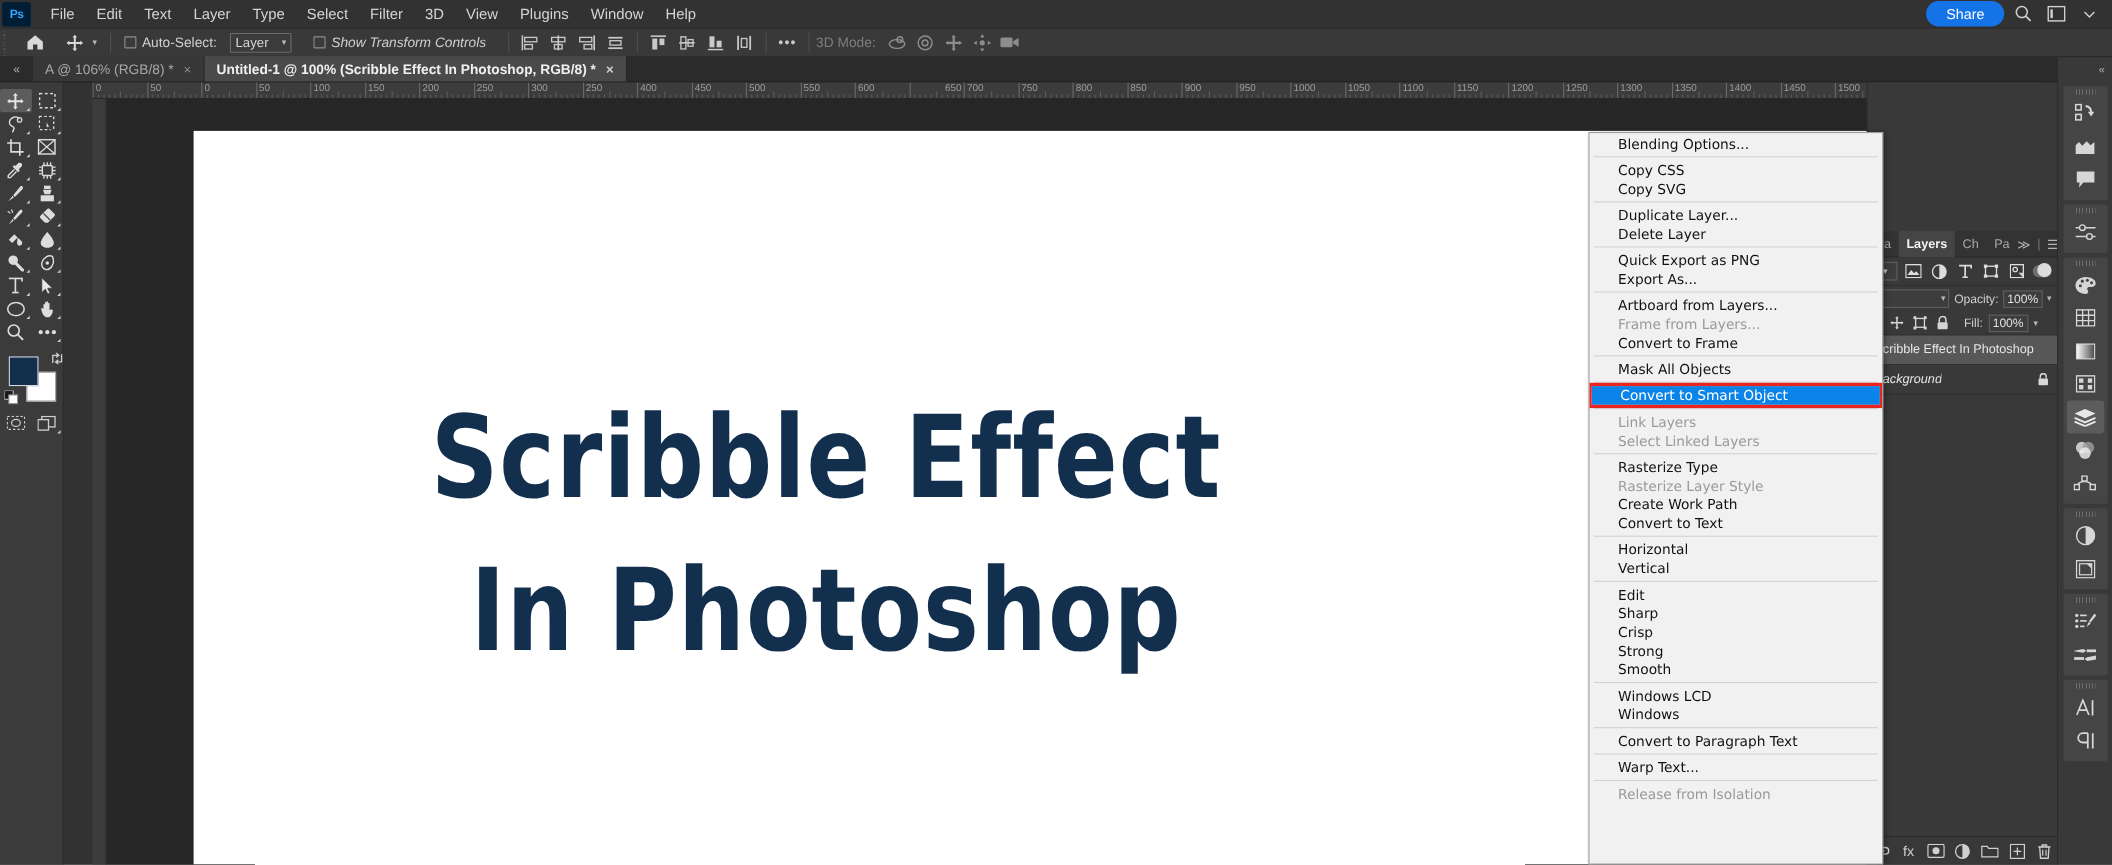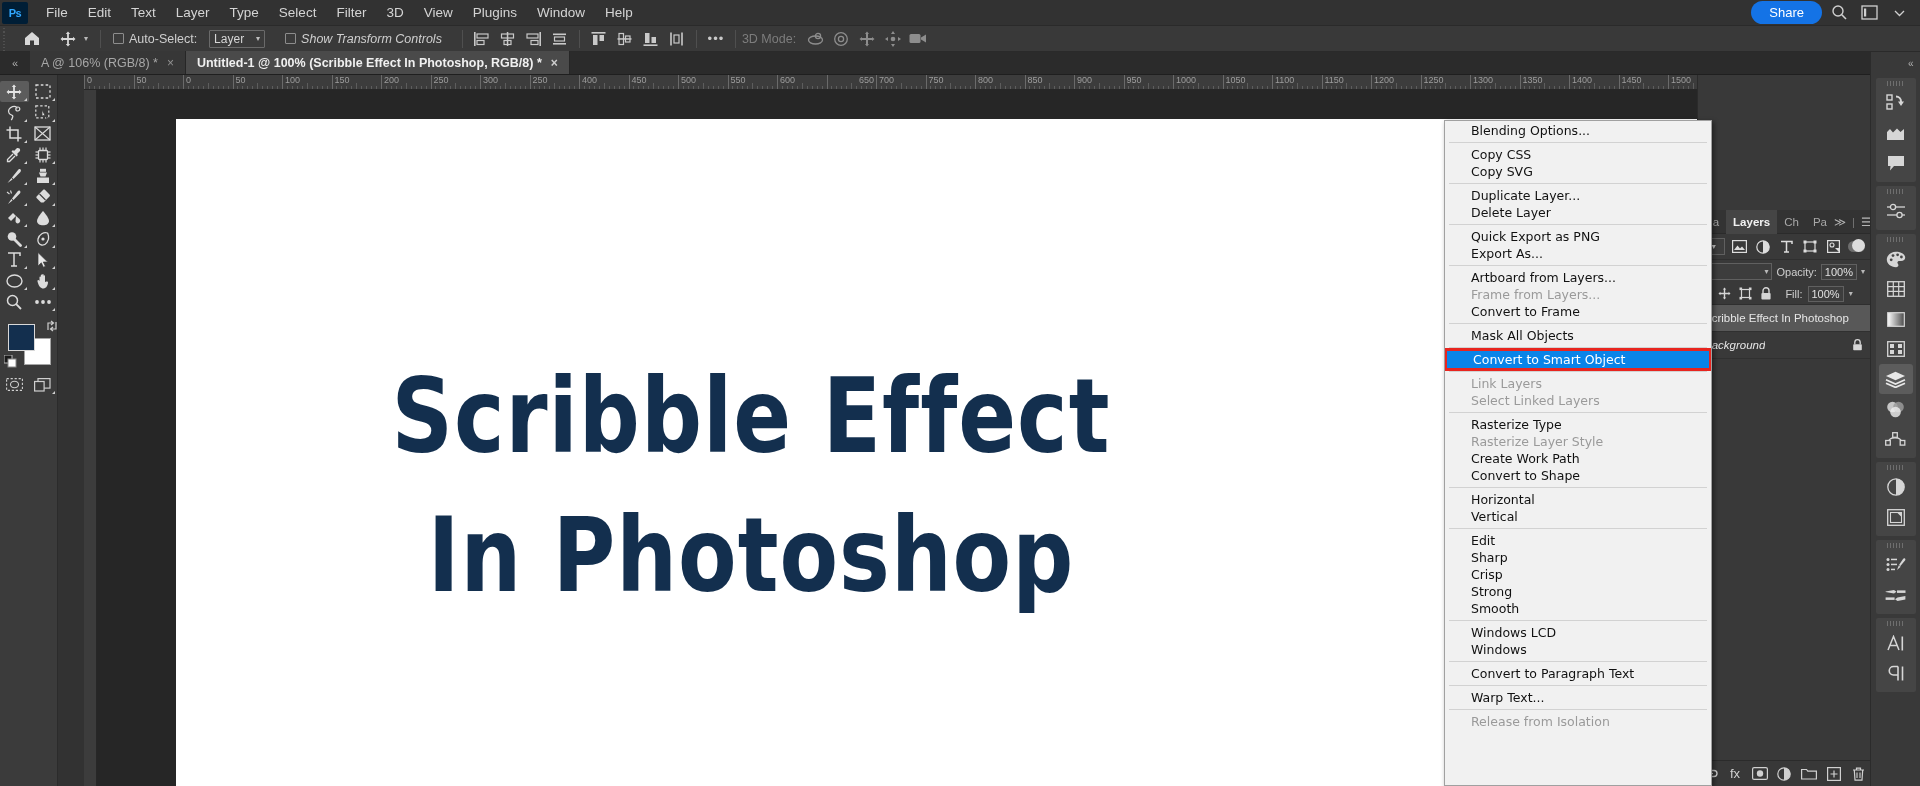--- a/index.html
+++ b/index.html
@@ -1359,21 +1359,21 @@
       <div class="ctx-item">Mask All Objects</div>
       <div class="ctx-sep"></div>
       <div class="ctx-item highlight">Convert to Smart Object</div>
       <div class="ctx-sep"></div>
       <div class="ctx-item disabled">Link Layers</div>
       <div class="ctx-item disabled">Select Linked Layers</div>
       <div class="ctx-sep"></div>
       <div class="ctx-item">Rasterize Type</div>
       <div class="ctx-item disabled">Rasterize Layer Style</div>
       <div class="ctx-item">Create Work Path</div>
-      <div class="ctx-item">Convert to Shape</div>
+      <div class="ctx-item">Convert to Text</div>
       <div class="ctx-sep"></div>
       <div class="ctx-item">Horizontal</div>
       <div class="ctx-item">Vertical</div>
       <div class="ctx-sep"></div>
       <div class="ctx-item">Edit</div>
       <div class="ctx-item">Sharp</div>
       <div class="ctx-item">Crisp</div>
       <div class="ctx-item">Strong</div>
       <div class="ctx-item">Smooth</div>
       <div class="ctx-sep"></div>

